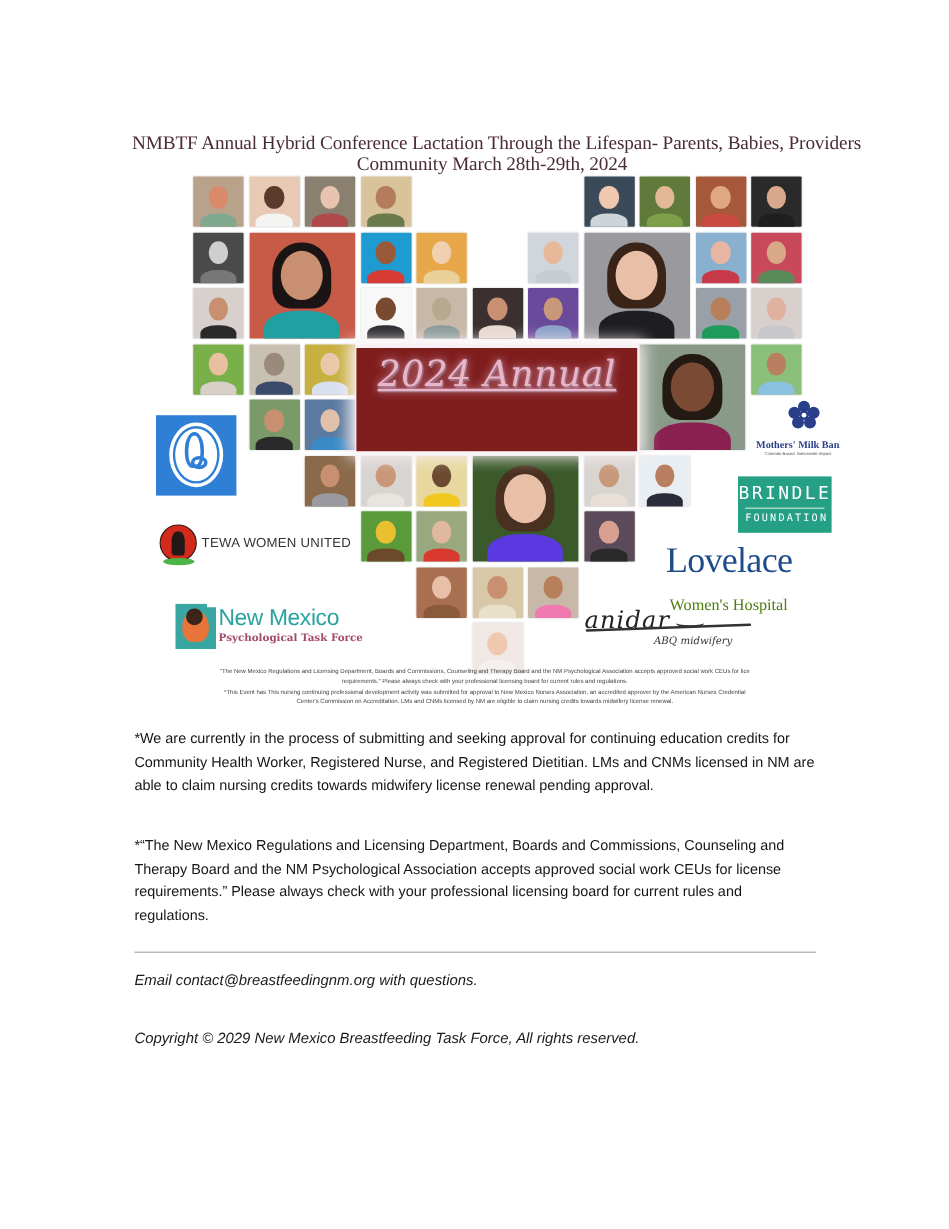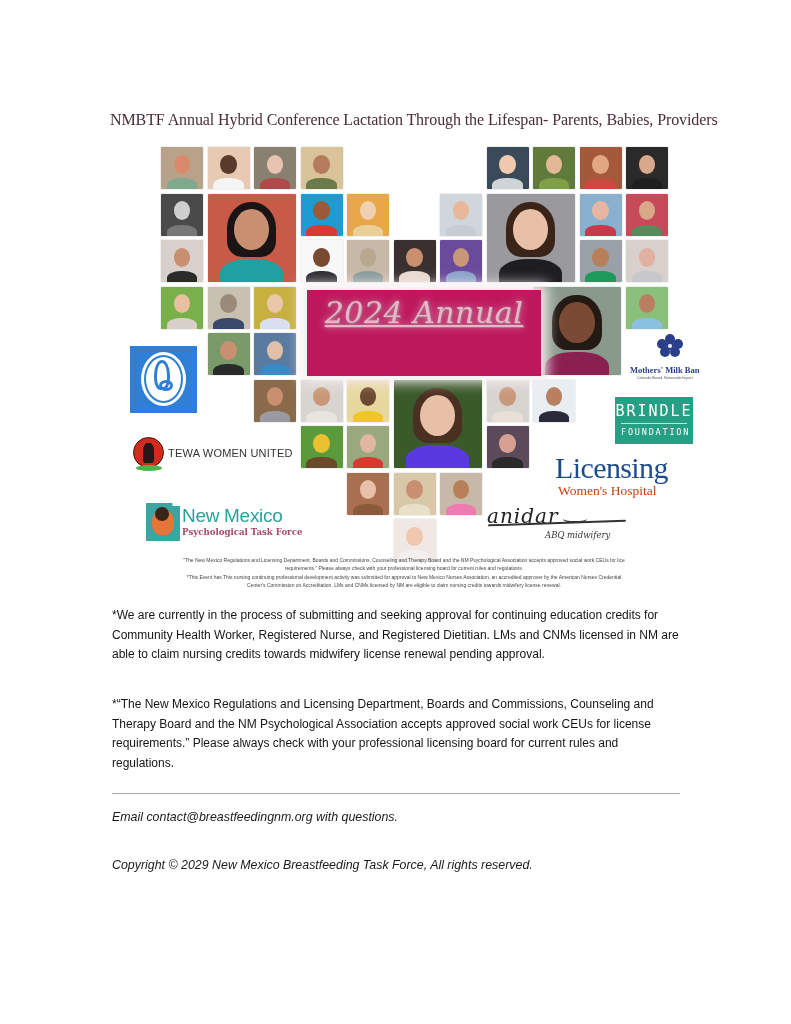--- a/index.html
+++ b/index.html
@@ -4,40 +4,40 @@
 <style>
   html, body { margin:0; padding:0; background:#ffffff; }
   body { width:791px; height:1024px; position:relative; overflow:hidden; font-family:"Liberation Sans", sans-serif; color:#1a1a1a; }
   .flyer-title { position:absolute; left:110px; top:111px; width:600px; text-align:center; font-family:"Liberation Serif", serif; font-size:16px; line-height:18px; color:#4a2b3a; letter-spacing:-0.1px; white-space:nowrap; }
   .flyer-title span { display:block; }
   .tile { position:absolute; width:42px; height:42px; border-radius:1px; box-shadow:0 0 0 1px rgba(0,0,0,0.06); overflow:hidden; }
   .tile .face { position:absolute; left:30%; top:18%; width:40%; height:46%; border-radius:50%; }
   .tile .body { position:absolute; left:14%; bottom:-10%; width:72%; height:36%; border-radius:45% 45% 0 0; }
   .tile .hair { position:absolute; left:22%; top:10%; width:56%; height:62%; border-radius:48% 48% 30% 30%; }
   .big { width:88px; height:88px; }
-  .banner { position:absolute; left:307px; top:290px; width:234px; height:86px; background:#be185d; box-shadow:0 0 12px 6px #f6eef1; }
+  .banner { position:absolute; left:297px; top:290px; width:234px; height:86px; background:#7f1d1d; box-shadow:0 0 12px 6px #f6eef1; }
   .banner-text { position:absolute; left:0; top:4px; width:234px; text-align:center; font-family:"DejaVu Serif", serif; font-style:italic; font-size:30px; line-height:38px; color:#e8b6c8; text-shadow:0 0 2px #b07a90, 1px 1px 0 #9a6c7e, 0 0 8px #d9a2b7; letter-spacing:0.5px; }
   .banner-text span { display:block; text-decoration:underline; text-decoration-thickness:2px; text-underline-offset:2px; }
   .logo-llli { position:absolute; left:130px; top:346px; width:67px; height:67px; background:#2f7fd6; }
   .logo-llli .oval { position:absolute; left:11px; top:6px; width:45px; height:54px; border-radius:50%; background:#fff; }
   .logo-llli .oval-in { position:absolute; left:3px; top:3px; width:39px; height:48px; border-radius:50%; border:2px solid #2f7fd6; box-sizing:border-box; }
   .logo-llli .mom { position:absolute; left:13px; top:8px; width:16px; height:30px; border:3px solid #2f7fd6; border-radius:50% 50% 40% 40%; box-sizing:border-box; }
   .logo-llli .baby { position:absolute; left:18px; top:28px; width:14px; height:11px; border:3px solid #2f7fd6; border-radius:50%; box-sizing:border-box; }
   .tewa-circle { position:absolute; left:133px; top:437px; width:31px; height:31px; border-radius:50%; background:#d42a1d; border:1px solid #3b1a10; box-sizing:border-box; }
   .tewa-circle .fig { position:absolute; left:9px; top:5px; width:11px; height:20px; background:#231815; border-radius:40% 40% 20% 20%; }
   .tewa-grass { position:absolute; left:136px; top:465px; width:26px; height:6px; background:#4bb54a; border-radius:50%; }
   .tewa-text { position:absolute; left:168px; top:447px; font-size:11px; color:#333; letter-spacing:0.2px; white-space:nowrap; }
   .mmb-flower { position:absolute; left:656px; top:333px; width:28px; height:26px; }
   .mmb-text { position:absolute; left:630px; top:365px; width:70px; overflow:hidden; white-space:nowrap; font-family:"Liberation Serif", serif; font-weight:bold; font-size:8.5px; color:#2a3f8a; }
   .mmb-sub { position:absolute; left:637px; top:376px; width:60px; overflow:hidden; white-space:nowrap; font-size:3.5px; color:#555; }
   .brindle { position:absolute; left:615px; top:397px; width:78px; height:47px; background:#25a084; color:#fff; text-align:center; }
   .brindle .b1 { display:block; margin-top:4px; font-family:"DejaVu Sans Mono", monospace; font-size:15px; letter-spacing:2px; line-height:20px; }
   .brindle .b2 { display:block; border-top:1px solid #bfe6da; margin:2px 6px 0; padding-top:2px; font-family:"DejaVu Sans Mono", monospace; font-size:8.5px; letter-spacing:1.8px; line-height:12px; }
   .lovelace { position:absolute; left:555px; top:452px; font-family:"Liberation Serif", serif; font-size:30px; line-height:32px; color:#1e4b8c; letter-spacing:-0.6px; white-space:nowrap; }
-  .lovelace-sub { position:absolute; left:558px; top:483px; font-family:"Liberation Serif", serif; font-size:13.5px; color:#c2410c; white-space:nowrap; }
+  .lovelace-sub { position:absolute; left:558px; top:496px; font-family:"Liberation Serif", serif; font-size:13.5px; color:#4d7c0f; white-space:nowrap; }
   .nmbtf-icon { position:absolute; left:146px; top:503px; width:34px; height:38px; background:#3aa6a2; clip-path:polygon(0 0, 78% 0, 78% 8%, 100% 8%, 100% 100%, 0 100%); }
   .nmbtf-icon .m { position:absolute; left:6px; top:6px; width:22px; height:26px; background:#e8743a; border-radius:50% 50% 40% 40%; }
   .nmbtf-icon .hh { position:absolute; left:9px; top:4px; width:14px; height:14px; background:#3a2518; border-radius:50%; }
   .nmbtf-title { position:absolute; left:182px; top:505px; font-family:Liberation Sans, sans-serif; font-size:19px; line-height:22px; color:#2aa29e; white-space:nowrap; letter-spacing:-0.3px; }
   .nmbtf-sub { position:absolute; left:182px; top:527px; font-family:"DejaVu Serif", serif; font-weight:bold; font-size:8.6px; color:#a34a6a; white-space:nowrap; }
   .anidar { position:absolute; left:487px; top:504px; font-family:"DejaVu Serif", serif; font-style:italic; font-size:20px; color:#222; letter-spacing:1px; white-space:nowrap; }
   .anidar-line { position:absolute; left:488px; top:522px; width:138px; height:2px; background:#333; transform:rotate(-2deg); border-radius:1px; }
   .anidar-boat { position:absolute; left:563px; top:515px; width:24px; height:6px; border-bottom:2px solid #333; border-radius:0 0 50% 50%; }
   .anidar-sub { position:absolute; left:545px; top:530px; font-family:"DejaVu Serif", serif; font-style:italic; font-size:8.5px; color:#333; white-space:nowrap; }
   .fine { position:absolute; left:112px; top:556px; width:584px; text-align:center; font-size:5px; line-height:8.4px; color:#444; white-space:nowrap; }
@@ -49,20 +49,21 @@
   .footer-line { position:absolute; left:112px; font-family:"Liberation Sans", sans-serif; font-style:italic; font-size:12.4px; color:#1a1a1a; white-space:nowrap; }
   .email { top:810px; }
   .copyright { top:858px; }
 </style>
 </head>
 <body>
 
 <div>
   <div class="flyer-title">
     <span>NMBTF Annual Hybrid Conference Lactation Through the Lifespan- Parents, Babies, Providers</span>
+    <span>Community March 28th-29th, 2024</span>
   </div>
 
   <div id="photo-grid">
       <div class="tile" style="left: 161px; top: 147px; background: rgb(185, 162, 138);">
         <div class="body" style="background: rgb(127, 168, 142);"></div>
         <div class="face" style="background: rgb(216, 138, 106);"></div>
       </div>
       <div class="tile" style="left: 207.5px; top: 147px; background: rgb(231, 201, 180);">
         <div class="body" style="background: rgb(244, 244, 242);"></div>
         <div class="face" style="background: rgb(90, 58, 42);"></div>
@@ -274,21 +275,21 @@
     <div class="mmb-text">Mothers' Milk Bank</div>
     <div class="mmb-sub">Colorado Based. Nationwide Impact</div>
   </div>
 
   <div class="brindle">
     <span class="b1">BRINDLE</span>
     <span class="b2">FOUNDATION</span>
   </div>
 
   <div>
-    <div class="lovelace">Licensing</div>
+    <div class="lovelace">Lovelace</div>
     <div class="lovelace-sub">Women's Hospital</div>
   </div>
 
   <div>
     <div class="nmbtf-icon">
         <div class="m"></div>
         <div class="hh"></div>
       </div>
     <div class="nmbtf-title">New Mexico</div>
     <div class="nmbtf-sub">Psychological Task Force</div>

